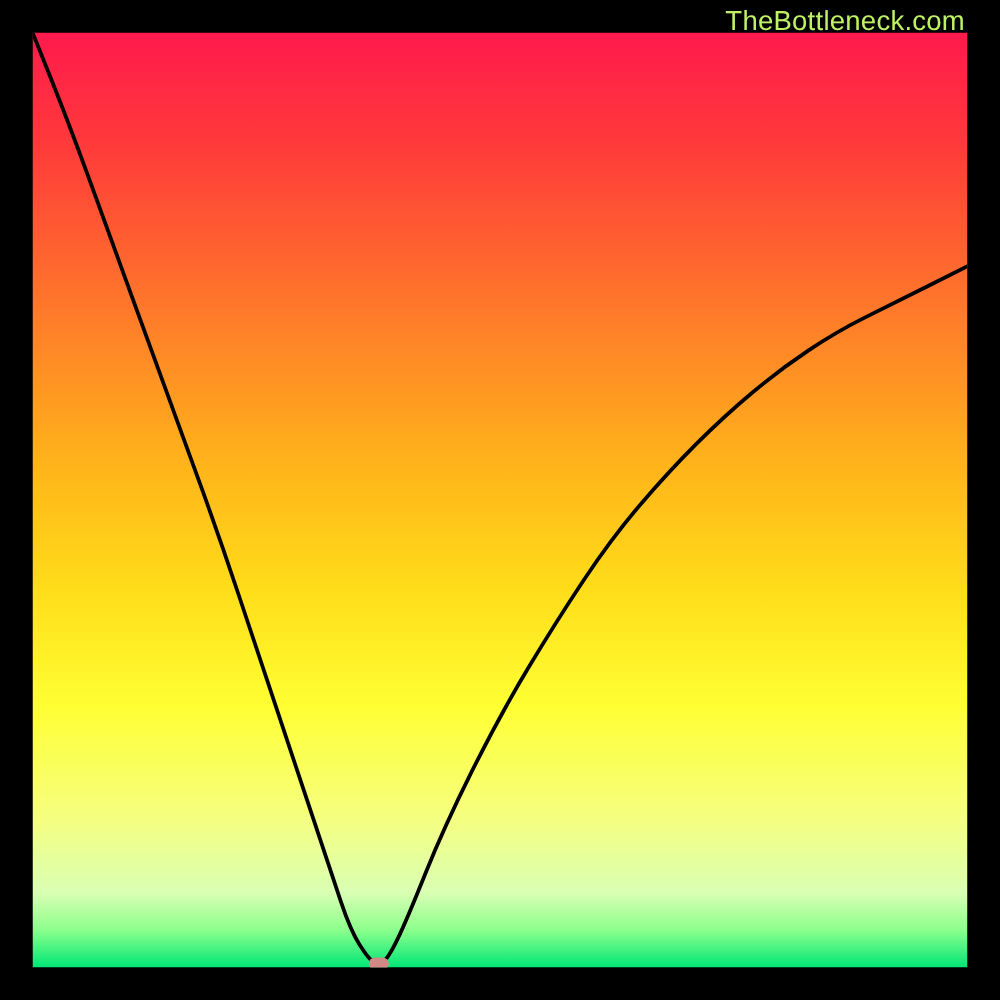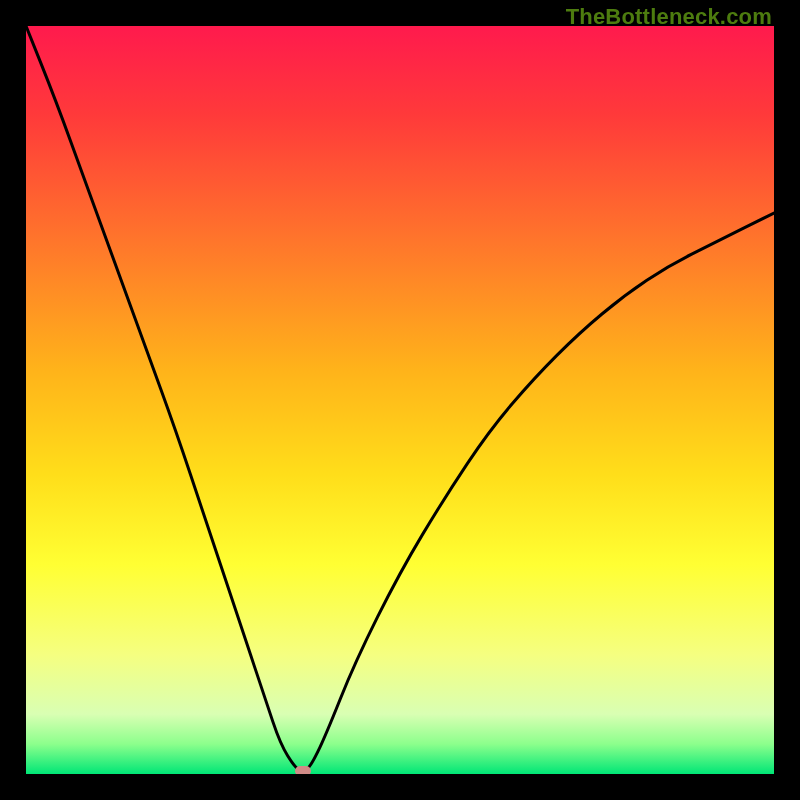--- a/index.html
+++ b/index.html
@@ -43,23 +43,23 @@
       #f5ff80 84%,
       #d9ffb3 92%,
       #8cff8c 96%,
       #00e676 100%
     );
   }
   .watermark {
     position: absolute;
     top: 4px;
     right: 28px;
-    color: #4d7c0f;
+    color: #bef264;
     font-size: 22px;
-    font-weight: 700;
+    font-weight: 400;
     letter-spacing: 0.2px;
   }
   svg.curve {
     position: absolute;
     left: 0;
     top: 0;
     width: 748px;
     height: 748px;
   }
   .minimum-marker {

